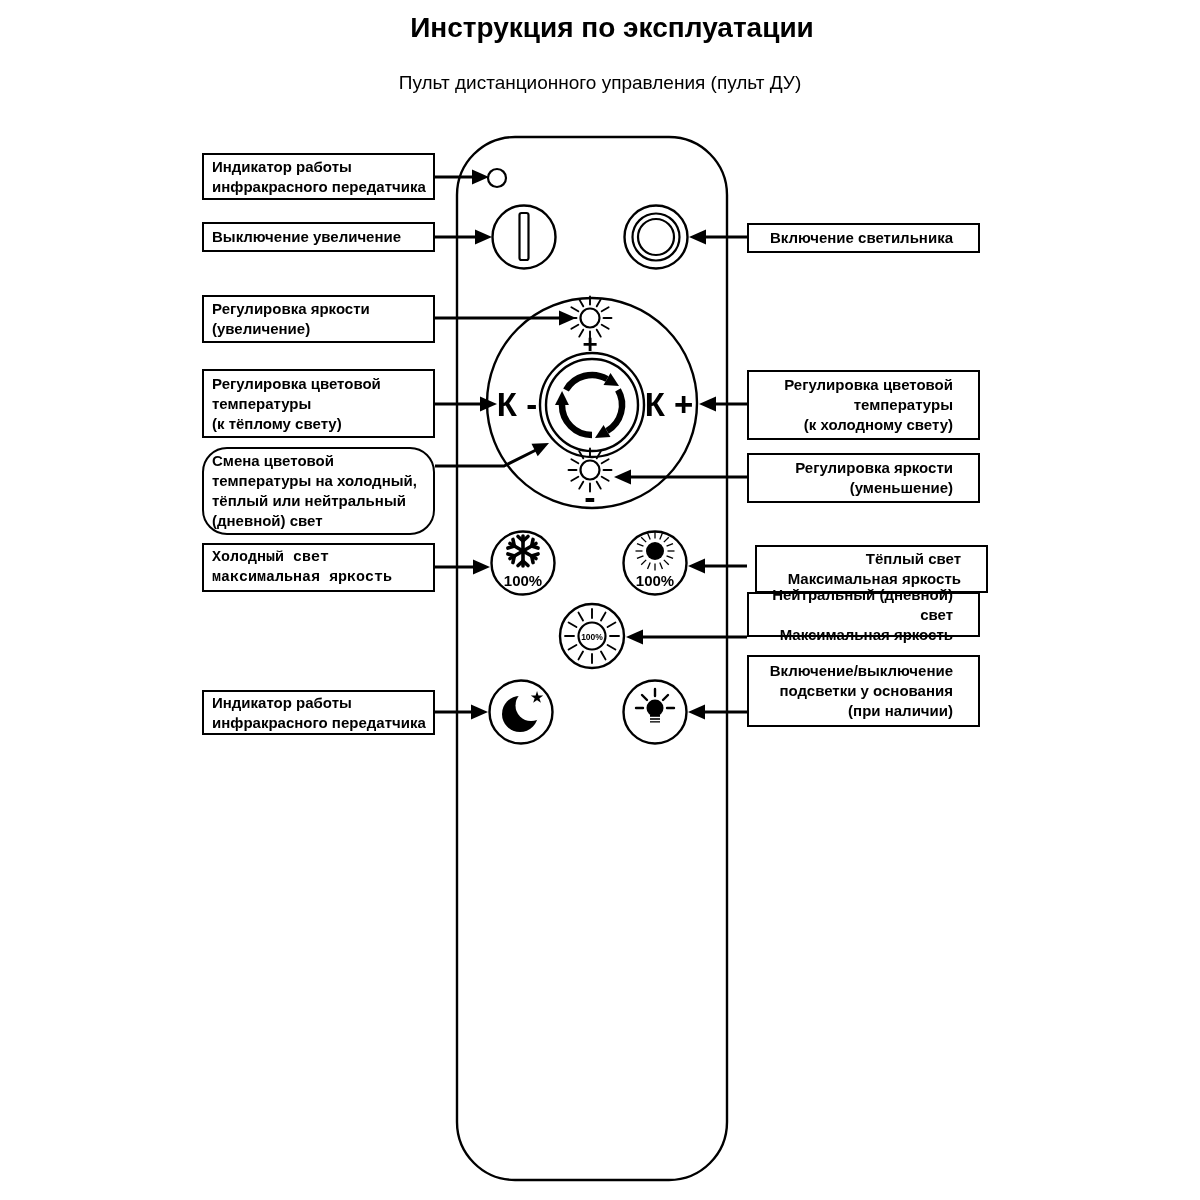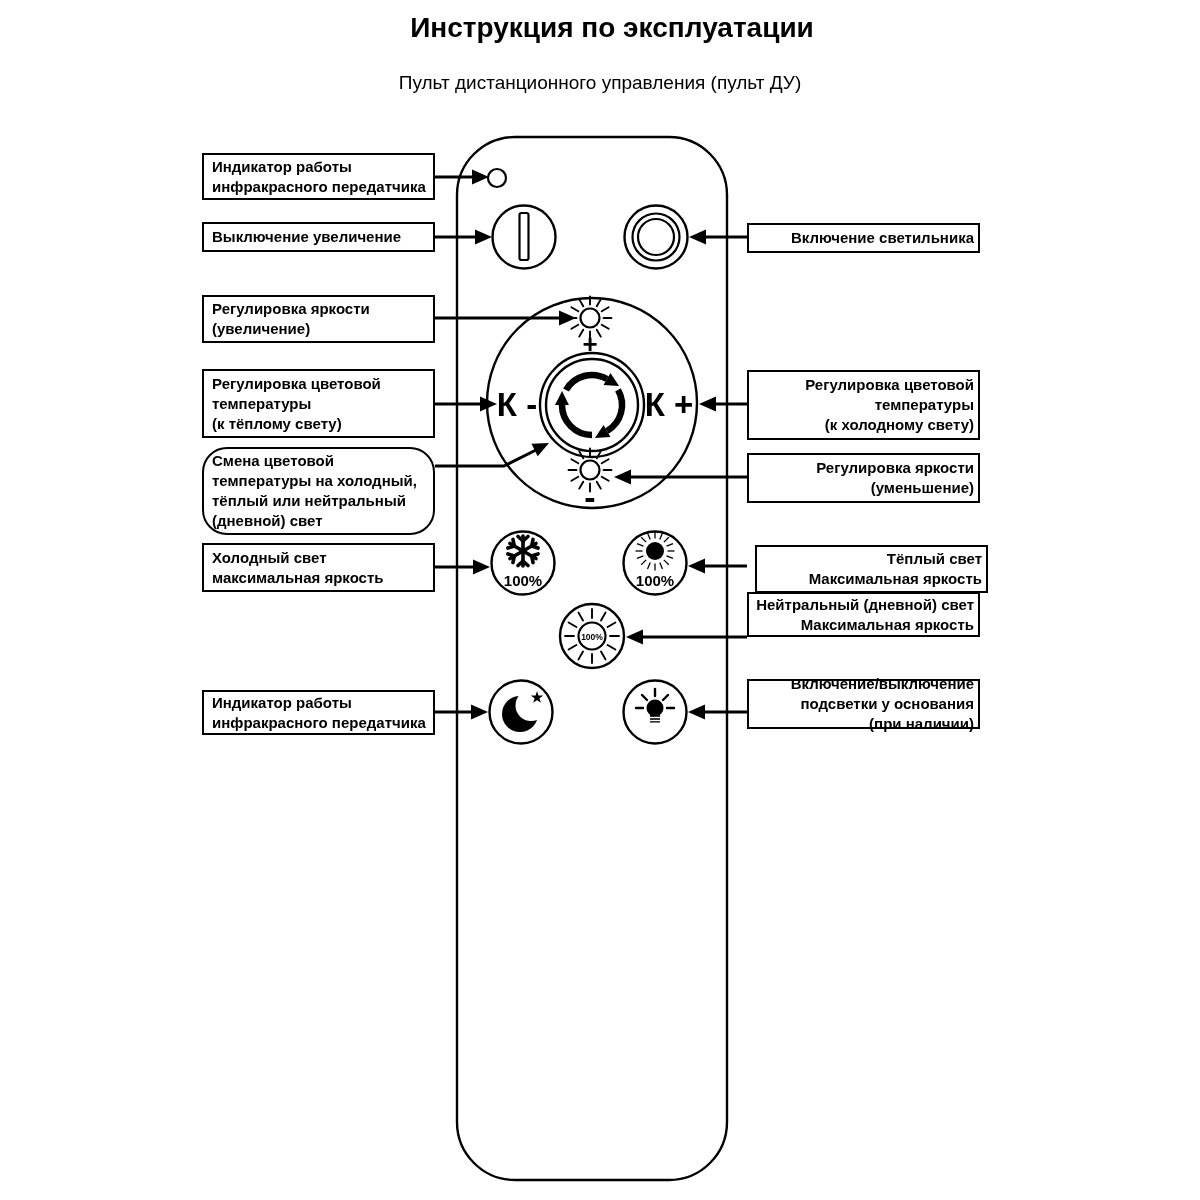--- a/index.html
+++ b/index.html
@@ -15,21 +15,21 @@
     position:absolute;top:72px;left:0;width:1200px;text-align:center;
     font-size:19px;font-weight:normal;
   }
   .diagram-svg{position:absolute;left:0;top:0;width:1200px;height:1200px;}
   .lbox{
     position:absolute;box-sizing:border-box;border:2px solid #000;background:#fff;
     display:flex;align-items:center;
     font-size:15px;font-weight:bold;line-height:20px;white-space:pre-line;
   }
   .lbox.left{left:202px;width:233px;justify-content:flex-start;text-align:left;padding-left:8px;padding-right:4px;}
-  .lbox.right{left:747px;width:233px;justify-content:flex-end;text-align:right;padding-right:4px;padding-left:4px;}
+  .lbox.right{left:747px;width:233px;justify-content:flex-end;text-align:right;padding-right:25px;padding-left:4px;}
   
   .ln{fill:#fff;stroke:#000;stroke-width:2.4;}
   .ln2{fill:#fff;stroke:#000;stroke-width:2.2;}
   .ray{stroke:#000;stroke-width:1.9;stroke-linecap:round;}
   .rayThin{stroke:#000;stroke-width:1.3;stroke-linecap:butt;}
   .rayBold{stroke:#000;stroke-width:2.4;stroke-linecap:round;}
   .snow{stroke:#000;stroke-width:3.6;stroke-linecap:round;fill:none;}
   .cycarc{fill:none;stroke:#000;stroke-width:6.5;}
   .cychead{fill:#000;stroke:none;}
   .aln{stroke:#000;stroke-width:3;fill:none;}
@@ -298,32 +298,32 @@
   <div class="lbox left" style="top:222px;height:30px;">Выключение увеличение</div>
   <div class="lbox left" style="top:295px;height:48px;">Регулировка яркости
 (увеличение)</div>
   <div class="lbox left" style="top:369px;height:69px;">Регулировка цветовой
 температуры
 (к тёплому свету)</div>
   <div class="lbox left" style="top:447px;height:88px;border-radius:25px;">Смена цветовой
 температуры на холодный,
 тёплый или нейтральный
 (дневной) свет</div>
-  <div class="lbox left" style="top:543px;height:49px;">Холодный свет
+  <div class="lbox left" style="top:543px;height:49px;font-family:Liberation Mono, monospace;">Холодный свет
 максимальная яркость</div>
   <div class="lbox left" style="top:690px;height:45px;">Индикатор работы
 инфракрасного передатчика</div>
 
   <div class="lbox right" style="top:223px;height:30px;">Включение светильника</div>
   <div class="lbox right" style="top:370px;height:70px;">Регулировка цветовой
 температуры
 (к холодному свету)</div>
   <div class="lbox right" style="top:453px;height:50px;">Регулировка яркости
 (уменьшение)</div>
   <div class="lbox right" style="top:545px;height:48px;margin-left:8px;">Тёплый свет
 Максимальная яркость</div>
   <div class="lbox right" style="top:592px;height:45px;">Нейтральный (дневной) свет
 Максимальная яркость</div>
-  <div class="lbox right" style="top:679px;height:50px;">Включение/выключение
+  <div class="lbox right" style="top:655px;height:72px;">Включение/выключение
 подсветки у основания
 (при наличии)</div>
 
 </div>
 
 </body></html>

